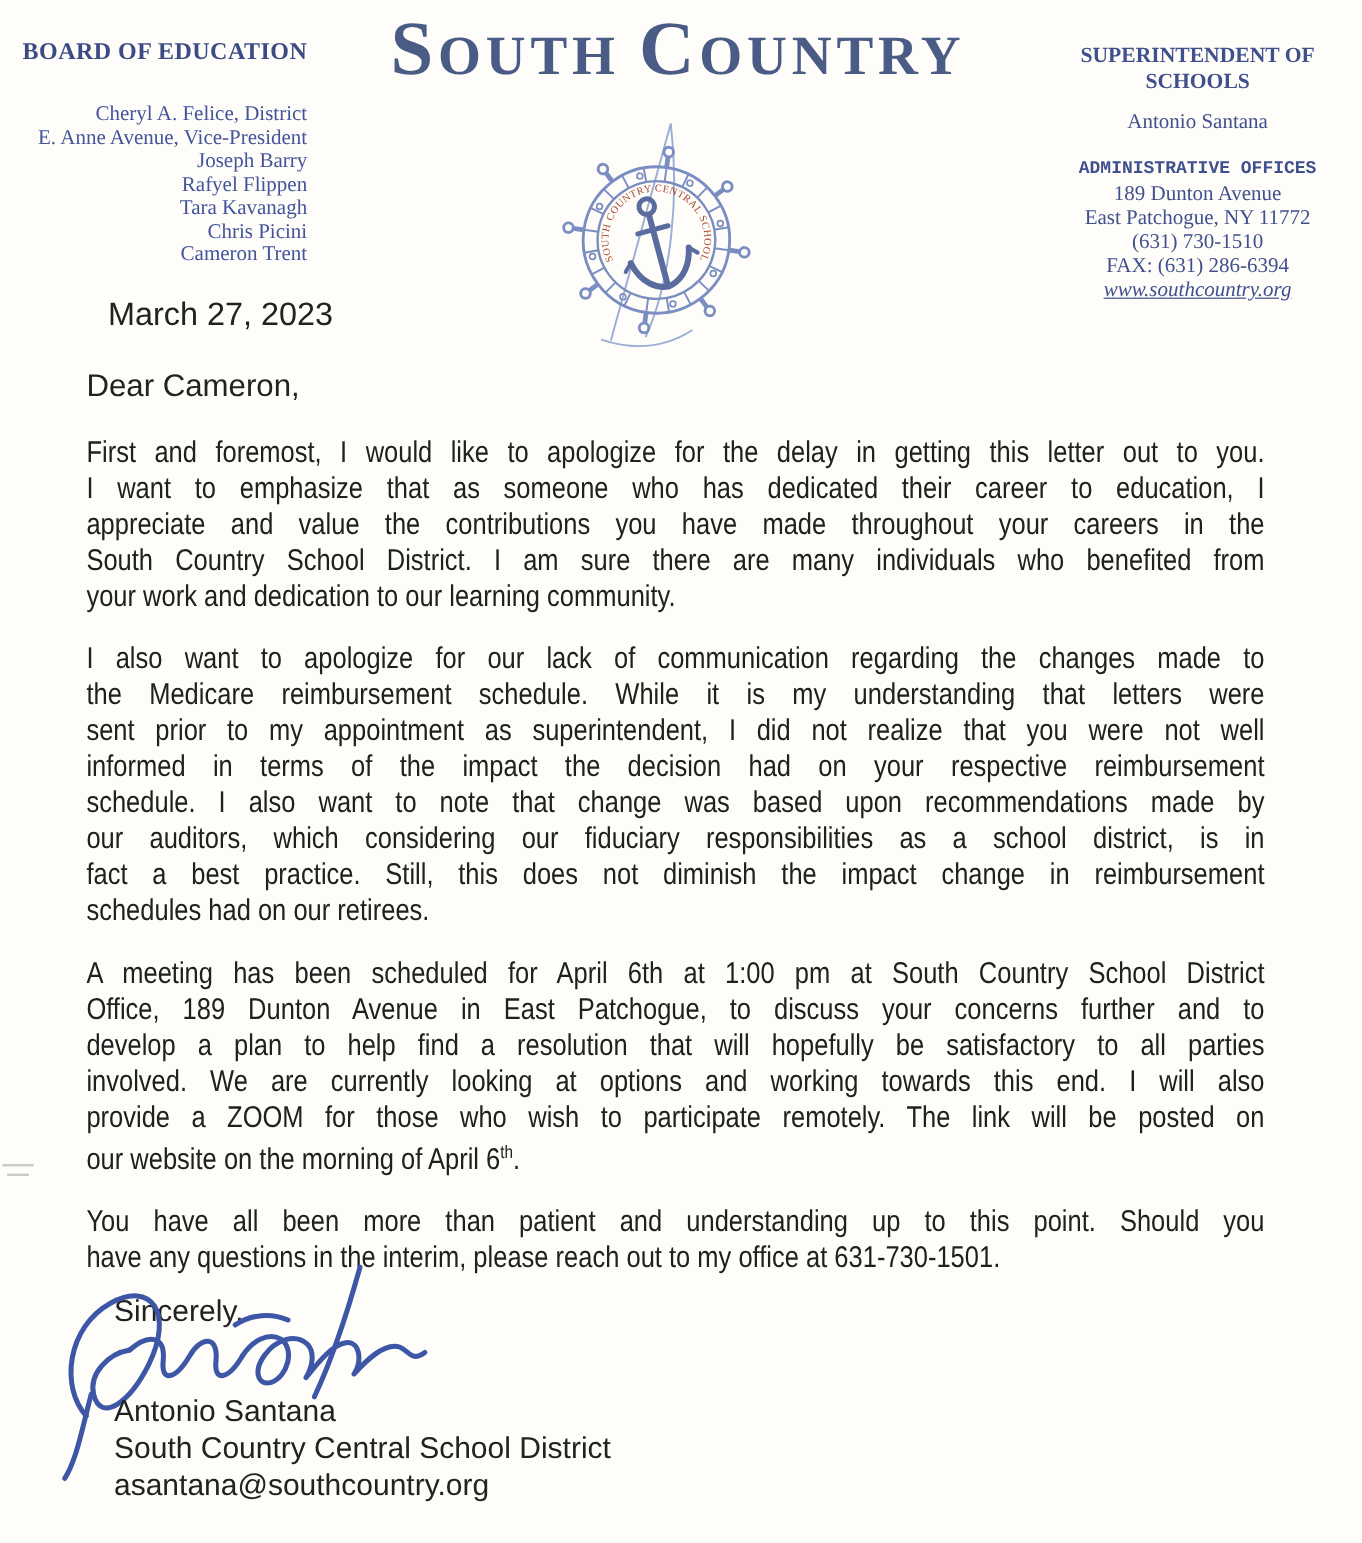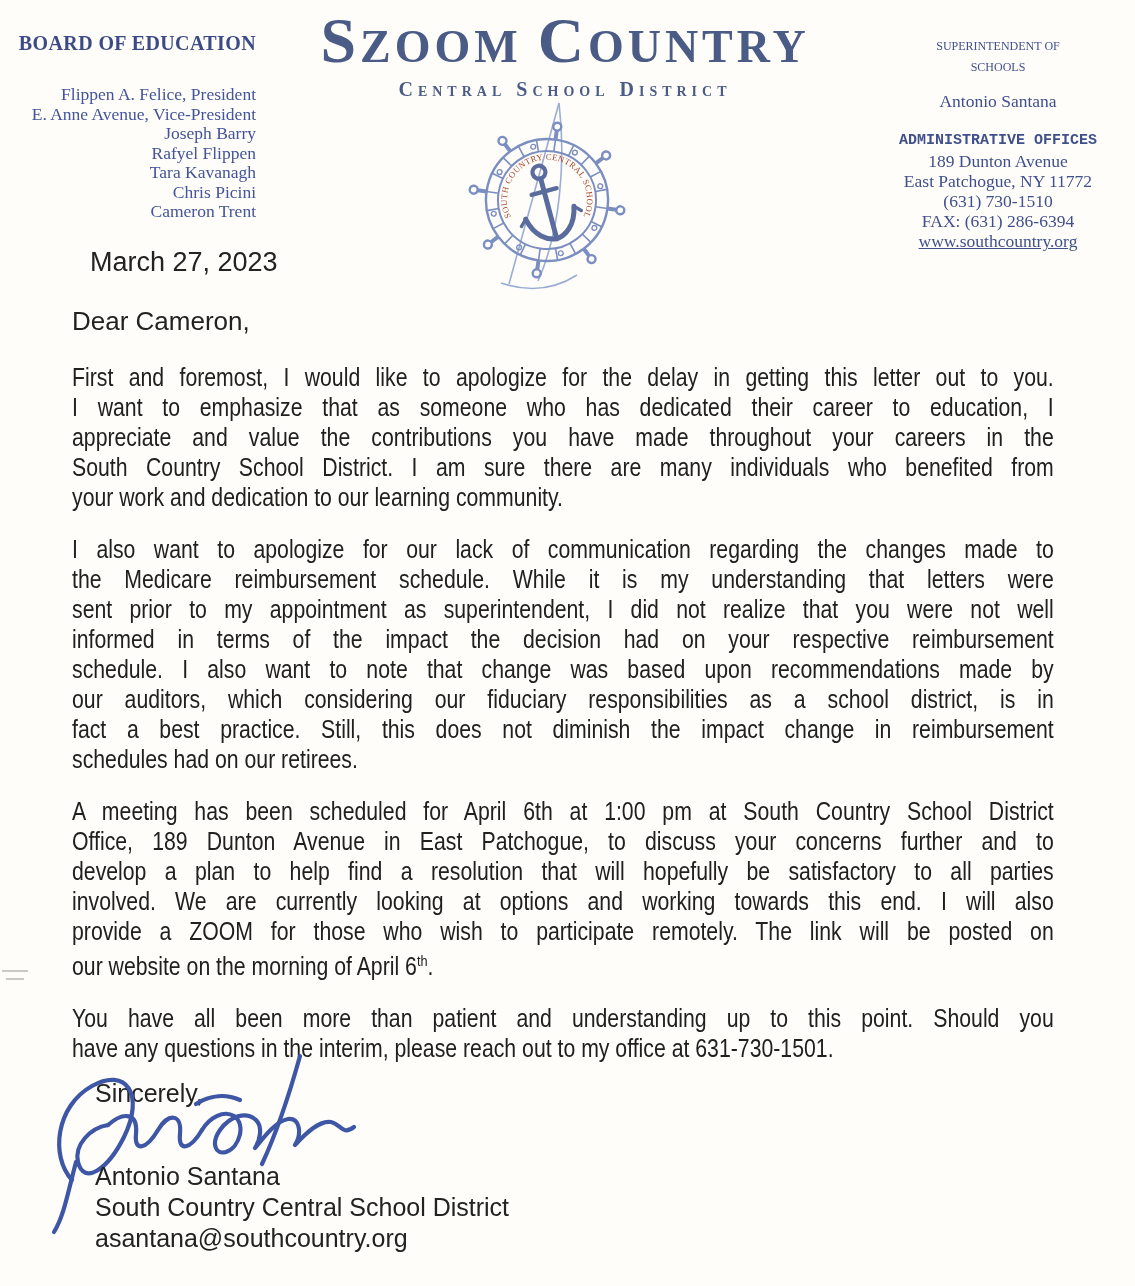--- a/index.html
+++ b/index.html
@@ -17,24 +17,24 @@
   .brand-name{font-size:46px;font-weight:bold;letter-spacing:4px;line-height:66px;white-space:nowrap;}
   .brand-name .cap{font-size:64px;}
   .brand-name .w2{margin-left:16px;}
   .brand-sub{font-size:20px;font-variant:small-caps;letter-spacing:5px;font-weight:600;
              margin-top:-2px;color:#4a5c86;}
 
   .seal{position:absolute;left:447px;top:100px;}
 
   .super{position:absolute;left:862px;top:36px;width:272px;text-align:center;
          font-family:"Liberation Serif",serif;color:#40508c;font-size:17.5px;line-height:20px;}
-  .super .stitle{font-size:12px;font-weight:normal;line-height:21px;}
+  .super .stitle{font-size:18px;font-weight:bold;line-height:21px;}
   .super .sname{margin-top:13px;}
   .super .atitle{font-size:15px;font-weight:bold;margin-top:20px;font-family:Liberation Mono, monospace;}
-  .super .weblink{text-decoration:underline;}
+  .super .weblink{text-decoration:underline;font-style:italic;}
 
   
   .date{position:absolute;left:72px;top:247px;font-size:27px;margin-left:18px;}
   .salutation{position:absolute;left:72px;top:306px;font-size:26px;}
   .body-text{position:absolute;left:72px;top:362px;width:1155px;
              transform:scaleX(.85);transform-origin:0 0;
              font-size:25px;line-height:30px;color:#202020;}
   .para{margin-bottom:22px;}
   .jline{text-align:justify;text-align-last:justify;white-space:nowrap;}
   .jline.last{text-align-last:left;}
@@ -50,33 +50,32 @@
   .edge-mark.m2{left:6px;top:978px;width:18px;}
 </style>
 </head>
 <body>
 
 <div class="page">
 
   <div class="board">
     <div class="board-title">BOARD OF EDUCATION</div>
     <div class="board-members">
-        <div>Flippen A. Felice, President</div>
+        <div>Cheryl A. Felice, District</div>
         <div>E. Anne Avenue, Vice-President</div>
         <div>Joseph Barry</div>
         <div>Rafyel Flippen</div>
         <div>Tara Kavanagh</div>
         <div>Chris Picini</div>
         <div>Cameron Trent</div>
       </div>
   </div>
 
   <div class="brand">
-    <div class="brand-name"><span class="cap">S</span><span>ZOOM</span><span class="cap w2">C</span><span>OUNTRY</span></div>
-    <div class="brand-sub">Central School District</div>
+    <div class="brand-name"><span class="cap">S</span><span>OUTH</span><span class="cap w2">C</span><span>OUNTRY</span></div>
   </div>
 
   <svg class="seal" width="205" height="196" viewBox="0 0 205 196">
 
     <g fill="none" stroke="#9aadd4" stroke-width="1.6">
       <path d="M 112 3 L 62 184"></path>
       <path d="M 112 3 C 119 62 113 132 91 181"></path>
       <path d="M 54 183 Q 96 197 130 175"></path>
     </g>
 

